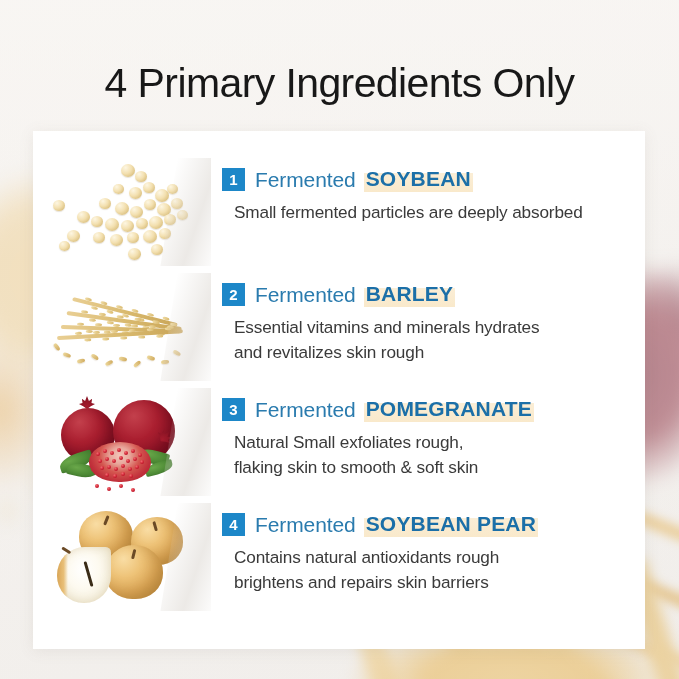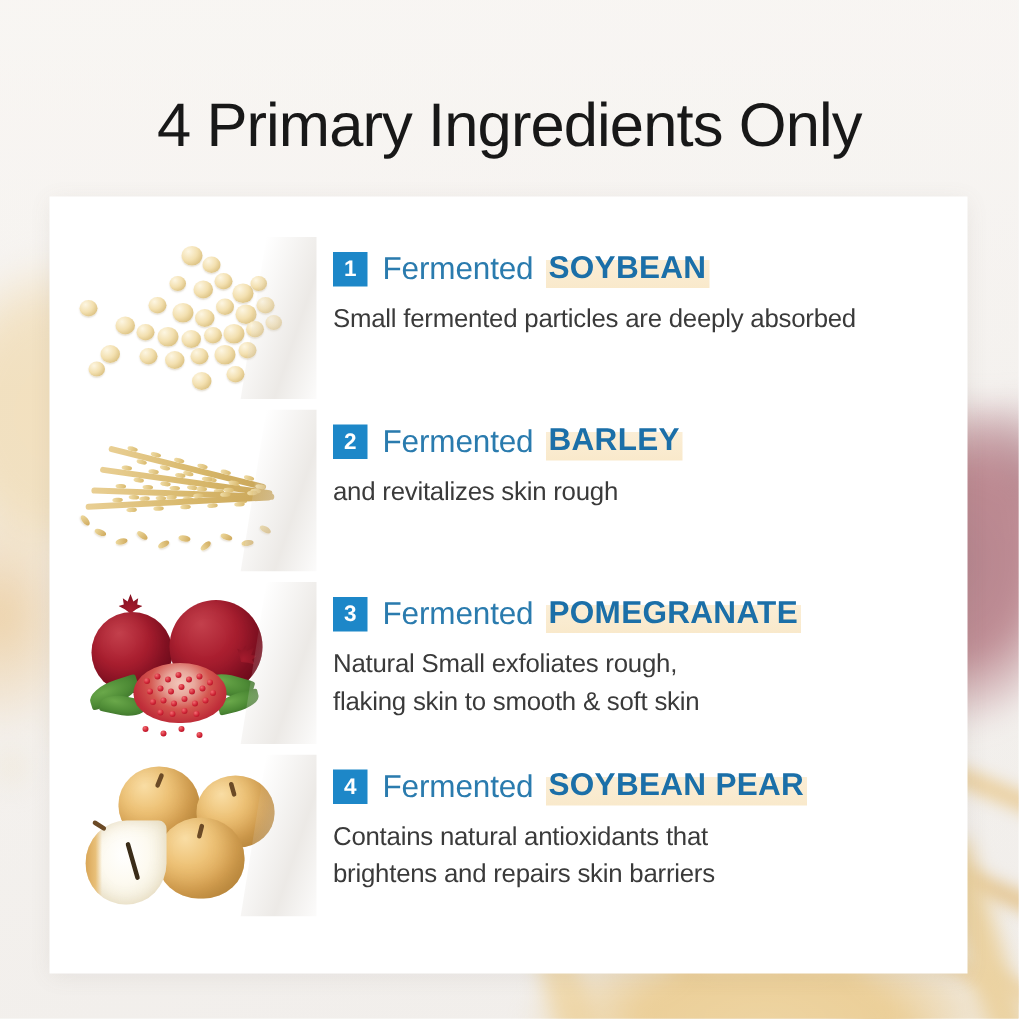--- a/index.html
+++ b/index.html
@@ -203,21 +203,21 @@
     padding:0 2px 1px 2px;
     background:linear-gradient(180deg, rgba(251,239,217,0) 0%, rgba(251,239,217,0) 24%, #fbeed6 25%, #f9e9cb 100%);
   }
   .desc {
     margin-top:8px;
     color:#3a3a3a;
     font-size:17.2px;
     line-height:1.47;
     letter-spacing:-0.15px;
   }
-  .desc div { white-space:nowrap; }
+  .desc div { white-space:nowrap;margin-left:12px; }
 </style>
 </head>
 <body>
 
 <div id="backdrop">
   <div class="bg-base"></div>
   <div class="bg-soy"></div>
   <div class="bg-pom"></div>
   <div class="bg-barley-r"></div>
   <div class="bg-barley-b"></div>
@@ -348,20 +348,21 @@
       <span class="loose" style="left:140px;top:78px;transform:rotate(30deg);"></span>
       <div class="shade"></div>
     </div>
     <div class="txt">
       <div class="heading">
         <span class="badge">2</span>
         <span class="fermented">Fermented</span>
         <span class="ingredient">BARLEY</span>
       </div>
       <div class="desc">
+        <div>Essential vitamins and minerals hydrates</div>
         <div>and revitalizes skin rough</div>
       </div>
     </div>
   </div>
 
   <div class="row" data-row="2">
     <div class="thumb">
       <span class="pom-crown" style="left:46px;top:8px;"></span>
       <span class="pom" style="left:28px;top:20px;width:54px;height:54px;"></span>
       <span class="pom" style="left:80px;top:12px;width:62px;height:62px;"></span>
@@ -430,19 +431,19 @@
       <span class="pear-stem" style="left:36px;top:40px;transform:rotate(-58deg);"></span>
       <div class="shade"></div>
     </div>
     <div class="txt">
       <div class="heading">
         <span class="badge">4</span>
         <span class="fermented">Fermented</span>
         <span class="ingredient">SOYBEAN PEAR</span>
       </div>
       <div class="desc">
-        <div>Contains natural antioxidants that</div>
+        <div>Contains natural antioxidants rough</div>
         <div>brightens and repairs skin barriers</div>
       </div>
     </div>
   </div>
 
 </div>
 
 </body></html>

